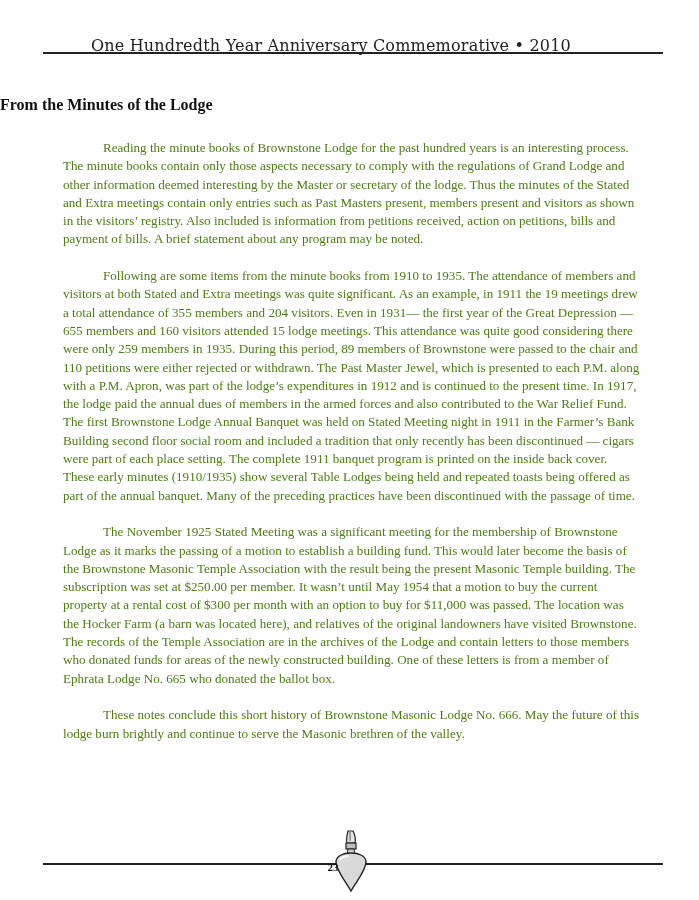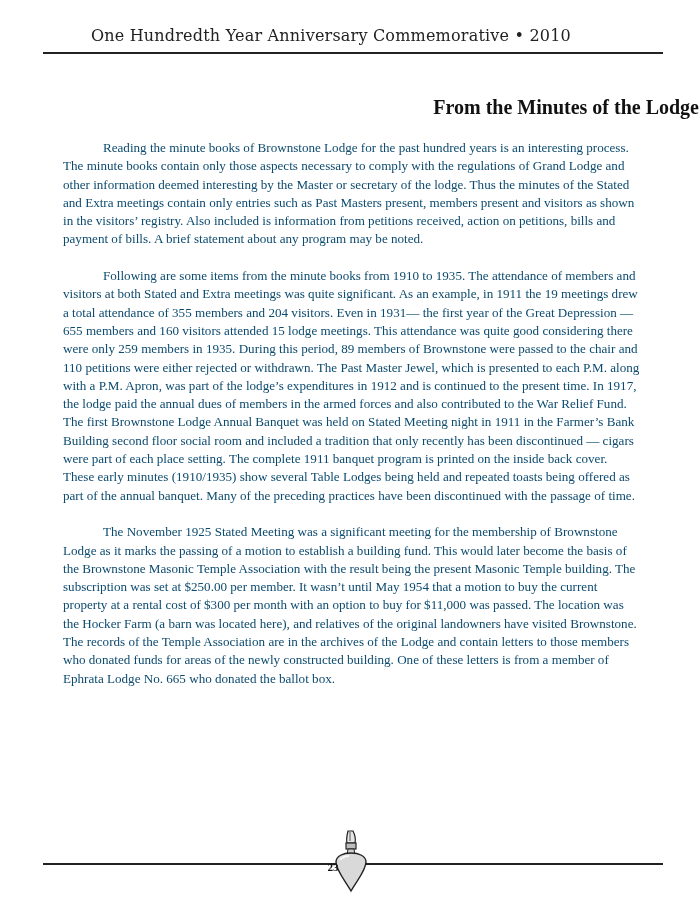--- a/index.html
+++ b/index.html
@@ -19,48 +19,48 @@
       position: absolute;
       left: 43px;
       width: 620px;
       top: 24px;
       height: 28px;
       border-bottom: 2px solid #222;
     }
     .running-header-text {
       position: absolute;
       right: 92px;
-      top: 2px;
+      top: 12px;
       font-family: "DejaVu Serif", "Liberation Serif", serif;
       font-size: 16px;
       letter-spacing: 0.2px;
       color: #222;
       white-space: nowrap;
       font-weight: normal;
     }
     .article-title {
       position: absolute;
       left: 0;
       width: 699px;
       top: 96px;
-      text-align: right;
+      text-align: left;
       font-family: "Liberation Serif", "DejaVu Serif", serif;
       font-weight: bold;
-      font-size: 20px;
+      font-size: 16px;
       color: #111;
     }
     .body-text {
       position: absolute;
       left: 63px;
       width: 578px;
       top: 139px;
       font-family: "Liberation Serif", "DejaVu Serif", serif;
       font-size: 13.1px;
       line-height: 18.3px;
-      color: #0c4a6e;
+      color: #4d7c0f;
     }
     .body-text p {
       margin: 0 0 18.3px 0;
       text-indent: 40px;
       text-align: left;
     }
     .footer-rule {
       position: absolute;
       left: 43px;
       width: 620px;
@@ -96,20 +96,21 @@
 <div class="running-header">
   <span class="running-header-text">One Hundredth Year Anniversary Commemorative • 2010</span>
 </div>
 
 <h1 class="article-title" style="margin:0;">From the Minutes of the Lodge</h1>
 
 <div class="body-text">
   <p>Reading the minute books of Brownstone Lodge for the past hundred years is an interesting process.  The minute books contain only those aspects necessary to comply with the regulations of Grand Lodge and other information deemed interesting by the Master or secretary of the lodge. Thus the minutes of the Stated and Extra meetings contain only entries such as Past Masters present, members present and visitors as shown in the visitors’ registry.  Also included is information from petitions received, action on petitions, bills and payment of bills.  A brief statement about any program may be noted.</p>
   <p>Following are some items from the minute books from 1910 to 1935.  The attendance of members and visitors at both Stated and Extra meetings was quite significant.  As an example, in 1911 the 19 meetings drew a total attendance of 355 members and 204 visitors.  Even in 1931— the first year of the Great Depression — 655 members and 160 visitors attended 15 lodge meetings.  This attendance was quite good considering there were only 259 members in 1935.  During this period, 89 members of Brownstone were passed to the chair and 110 petitions were either rejected or withdrawn.  The Past Master Jewel, which is presented to each P.M. along with a P.M. Apron, was part of the lodge’s expenditures in 1912 and is continued to the present time. In 1917, the lodge paid the annual dues of members in the armed forces and also contributed to the War Relief Fund.  The first Brownstone Lodge Annual Banquet was held on Stated Meeting night in 1911 in the Farmer’s Bank Building second floor social room and included a tradition that only recently has been discontinued — cigars were part of each place setting.  The complete 1911 banquet program is printed on the inside back cover.  These early minutes (1910/1935) show several Table Lodges being held and repeated toasts being offered as part of the annual banquet.  Many of the preceding practices have been discontinued with the passage of time.</p>
   <p>The November 1925 Stated Meeting was a significant meeting for the membership of Brownstone Lodge as it marks the passing of a motion to establish a building fund.  This would later become the basis of the Brownstone Masonic Temple Association with the result being the present Masonic Temple building.  The subscription was set at $250.00 per member.  It wasn’t until May 1954 that a motion to buy the current property at a rental cost of $300 per month with an option to buy for $11,000 was passed.  The location was the Hocker Farm (a barn was located here), and relatives of the original landowners have visited Brownstone.  The records of the Temple Association are in the archives of the Lodge and contain letters to those members who donated funds for areas of the newly constructed building.  One of these letters is from a member of Ephrata Lodge No. 665 who donated the ballot box.</p>
+  <p>These notes conclude this short history of Brownstone Masonic Lodge No. 666. May the future of this lodge burn brightly and continue to serve the Masonic brethren of the valley.</p>
 </div>
 
 <div class="footer-rule"></div>
 
 <div class="trowel">
   <svg width="40" height="64" viewBox="0 0 40 64">
 
     <path d="M17 2 C16 6 15 10 16 14 L24 14 C25 10 24 6 22 2 Z" fill="#e6e6e6" stroke="#222" stroke-width="1.2"></path>
     <path d="M19 3 L19 12" stroke="#555" stroke-width="1"></path>
 

